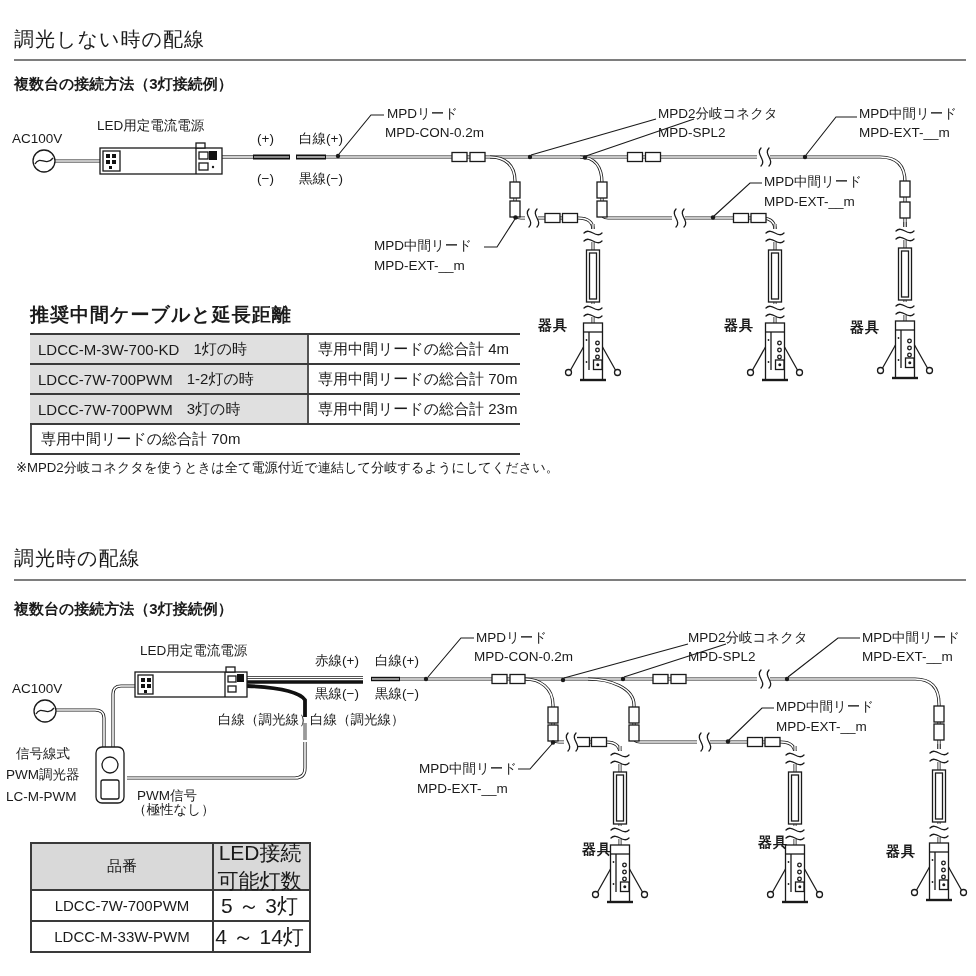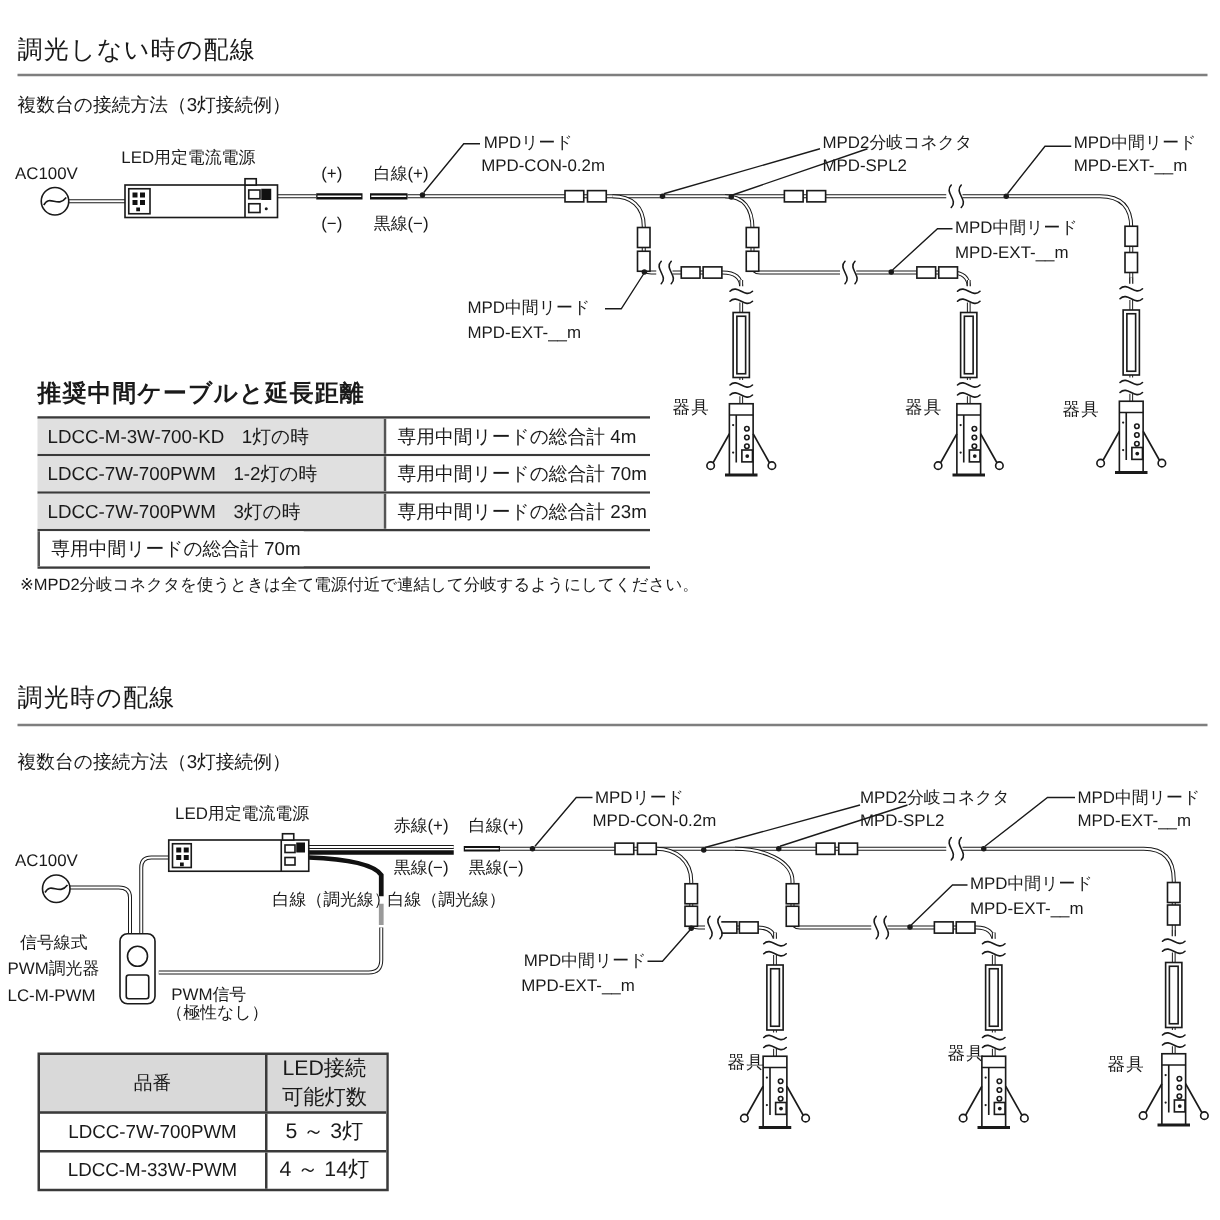--- a/index.html
+++ b/index.html
@@ -3,25 +3,25 @@
 <meta charset="utf-8">
 <style>
   html,body{margin:0;padding:0;}
   body{
     position:relative;width:976px;height:976px;background:#fff;
     font-family:"Liberation Sans","DejaVu Sans",sans-serif;color:#1a1a1a;
     overflow:hidden;
   }
   .sec-title{position:absolute;left:14px;font-size:20px;font-weight:normal;letter-spacing:1px;white-space:nowrap;}
   .rule{position:absolute;left:14px;width:952px;height:0;border-top:2px solid #7e7e7e;}
-  .subtitle{position:absolute;left:14px;font-size:15px;white-space:nowrap;}
+  .subtitle{position:absolute;left:14px;font-size:15px;white-space:nowrap;font-weight:bold;}
   .diagram{position:absolute;left:0;width:976px;}
   .diagram svg{position:absolute;left:0;top:0;}
   .lbl{position:absolute;font-size:13.5px;line-height:1.15;white-space:nowrap;}
-  .kigu{font-size:14px;letter-spacing:1px;}
+  .kigu{font-size:14px;letter-spacing:1px;font-weight:bold;}
   
   .wire{stroke:#1a1a1a;stroke-width:3.2;fill:none;stroke-linejoin:round;stroke-linecap:butt;}
   .wirecore{stroke:#ffffff;stroke-width:1.6;fill:none;stroke-linejoin:round;stroke-linecap:butt;}
   .dark{stroke:#111;fill:none;stroke-linecap:butt;}
   .core{stroke:#fff;fill:none;stroke-linecap:butt;}
   .gray{stroke:#9a9a9a;stroke-width:3.8;fill:none;}
   .cr{fill:#fff;stroke:#1a1a1a;stroke-width:1.3;}
   .bs{fill:none;stroke:#1a1a1a;stroke-width:1.3;stroke-linecap:round;}
   .ld{stroke:#1a1a1a;stroke-width:1.1;fill:none;}
   .dot{fill:#1a1a1a;}
@@ -35,21 +35,21 @@
   .t1-left{width:277px;background:#e0e0e0;display:flex;align-items:center;padding-left:8px;box-sizing:border-box;}
   .t1-left .lamps{margin-left:14px;}
   .t1-right{width:213px;background:#fff;border-left:2px solid #555;display:flex;align-items:center;padding-left:9px;box-sizing:border-box;}
   .notes{position:absolute;left:16px;top:458px;font-size:13.2px;line-height:20px;white-space:nowrap;}
   
   .t2{position:absolute;left:30px;top:842px;width:277px;border:2px solid #3a3a3a;background:#fff;}
   .t2-hrow{display:flex;height:45px;background:#d9d9d9;border-bottom:2px solid #3a3a3a;}
   .t2-row{display:flex;height:29px;border-bottom:2px solid #3a3a3a;}
   .t2-row:last-child{border-bottom:none;}
   .t2 .c1{width:180px;display:flex;align-items:center;justify-content:center;font-size:15px;box-sizing:border-box;}
-  .t2 .c2{width:93px;border-left:2px solid #3a3a3a;display:flex;align-items:center;justify-content:center;font-size:17px;text-align:center;box-sizing:border-box;white-space:pre-line;line-height:1.3;}
+  .t2 .c2{width:93px;border-left:2px solid #3a3a3a;display:flex;align-items:center;justify-content:center;font-size:21px;text-align:right;box-sizing:border-box;white-space:pre-line;line-height:1.3;}
 </style>
 </head>
 <body>
 
 <svg width="0" height="0" style="position:absolute" aria-hidden="true">
   <defs>
     <g id="brkh">
       <rect x="-6" y="-7" width="13" height="14" fill="#fff"></rect>
       <path class="bs" d="M-2,-9 C-8,-3 4,3 -2,9"></path>
       <path class="bs" d="M6,-9 C0,-3 12,3 6,9"></path>

